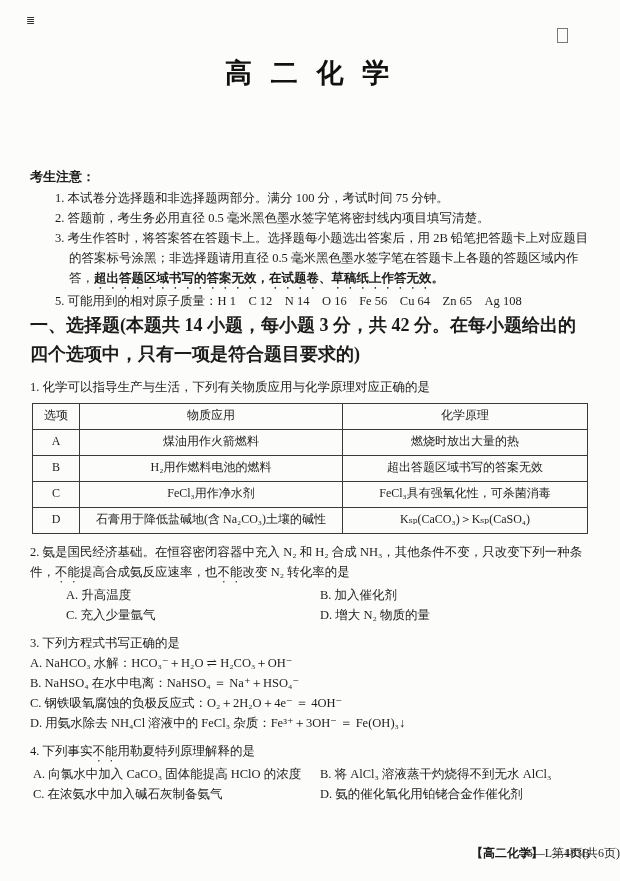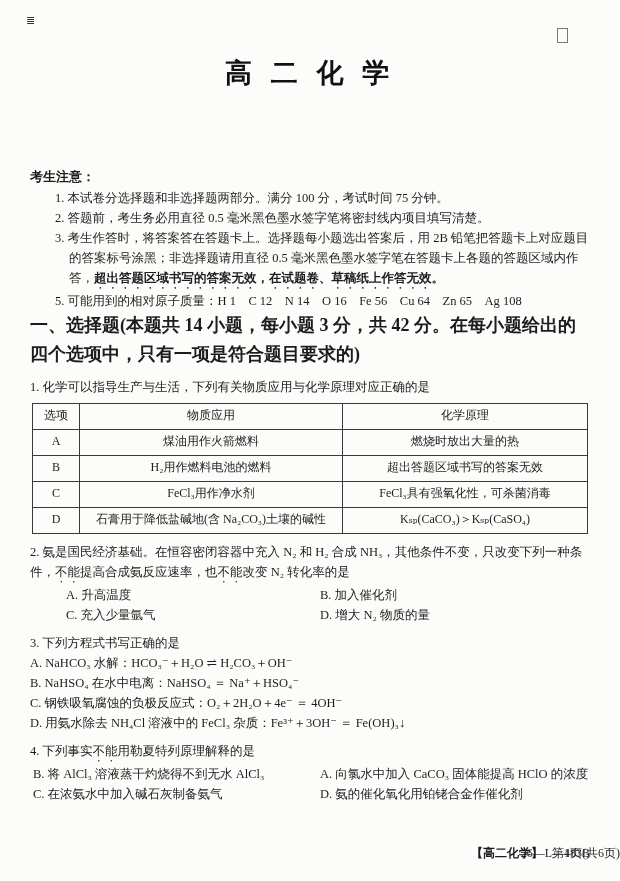--- a/index.html
+++ b/index.html
@@ -160,22 +160,22 @@
     <div class="stem">3. 下列方程式书写正确的是</div>
     <div class="option-line">A. NaHCO₃ 水解：HCO₃⁻＋H₂O ⇌ H₂CO₃＋OH⁻</div>
     <div class="option-line">B. NaHSO₄ 在水中电离：NaHSO₄ ＝ Na⁺＋HSO₄⁻</div>
     <div class="option-line">C. 钢铁吸氧腐蚀的负极反应式：O₂＋2H₂O＋4e⁻ ＝ 4OH⁻</div>
     <div class="option-line">D. 用氨水除去 NH₄Cl 溶液中的 FeCl₃ 杂质：Fe³⁺＋3OH⁻ ＝ Fe(OH)₃↓</div>
   </div>
 
   <div class="question">
     <div class="stem"><span>4. 下列事实</span><span class="emph">不能</span><span>用勒夏特列原理解释的是</span></div>
     <div class="options-2col wide">
+      <div class="option-line">A. 向氯水中加入 CaCO₃ 固体能提高 HClO 的浓度</div>
       <div class="option-line">B. 将 AlCl₃ 溶液蒸干灼烧得不到无水 AlCl₃</div>
-      <div class="option-line">A. 向氯水中加入 CaCO₃ 固体能提高 HClO 的浓度</div>
       <div class="option-line">C. 在浓氨水中加入碱石灰制备氨气</div>
       <div class="option-line">D. 氨的催化氧化用铂铑合金作催化剂</div>
     </div>
   </div>
 
   <div class="footer">
     <span class="f-left">【高二化学】</span>
     <span class="f-center">第1页(共6页)</span>
     <span class="f-right">26—L—483B</span>
   </div>

